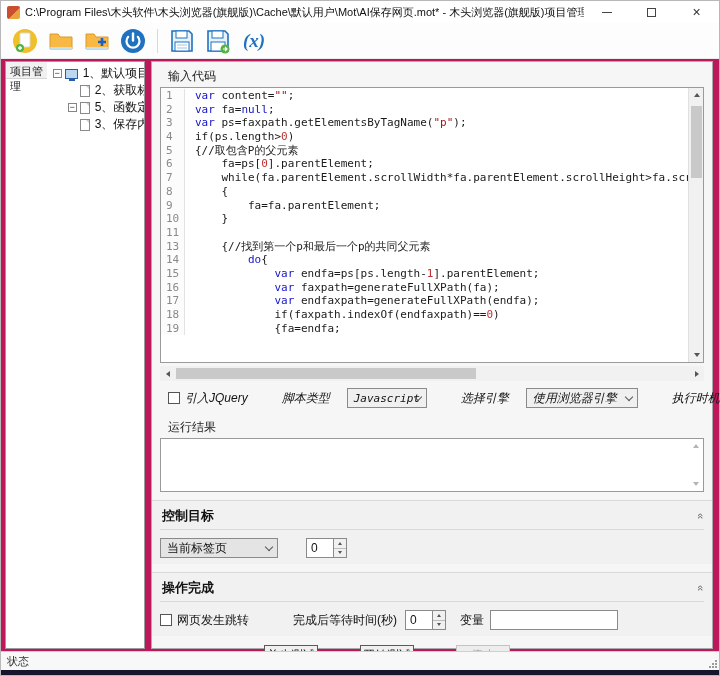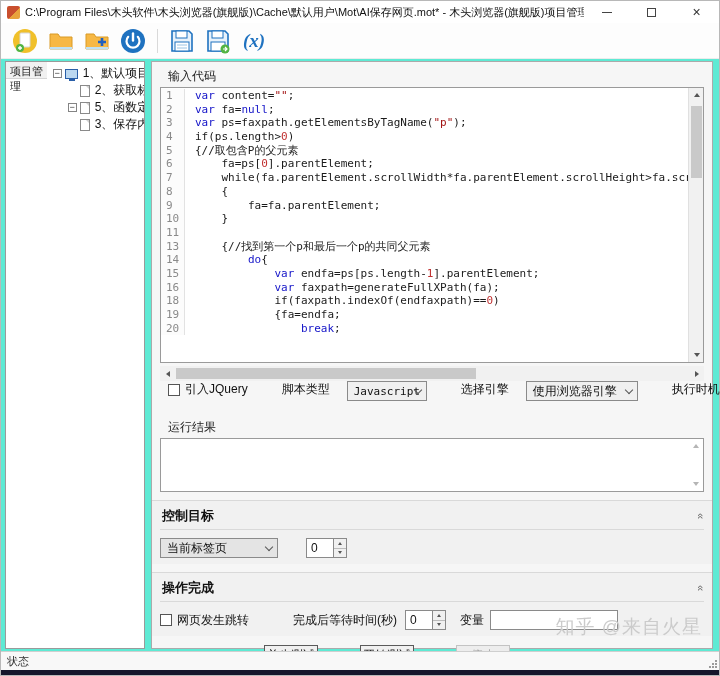--- a/index.html
+++ b/index.html
@@ -1,18 +1,18 @@
 <!DOCTYPE html>
 <html><head>
 <meta charset="utf-8">
 <style>
   * { margin:0; padding:0; box-sizing:border-box; }
   html,body { width:720px; height:676px; overflow:hidden; }
   body { font-family:"Liberation Sans","DejaVu Sans",sans-serif; background:#fff; }
-  .window { width:720px; height:676px; border:1px solid #b8b8b8; display:flex; flex-direction:column; position:relative; background:#5eead4; }
+  .window { width:720px; height:676px; border:1px solid #b8b8b8; display:flex; flex-direction:column; position:relative; background:#be185d; }
 
   
   .titlebar { height:22px; display:flex; align-items:center; padding:0 0 0 6px; background:#fff; flex:0 0 auto; }
   .app-icon { width:13px; height:13px; margin-right:5px; background:linear-gradient(135deg,#c94f2e 0 55%,#e8a33d 55%); border-radius:2px; flex:0 0 auto; }
   .title-text { font-size:11px; color:#111; white-space:nowrap; overflow:hidden; flex:1 1 auto; }
   .win-controls { display:flex; align-items:center; margin-left:auto; flex:0 0 auto; }
   .win-btn { width:45px; height:22px; display:flex; align-items:center; justify-content:center; color:#444; }
   .glyph-min { width:10px; height:0; border-top:1px solid #444; display:inline-block; }
   .glyph-max { width:9px; height:9px; border:1px solid #444; display:inline-block; }
   .glyph-close { font-size:14px; line-height:1; color:#333; }
@@ -60,21 +60,21 @@
   .tri-left { width:0; height:0; border-top:3px solid transparent; border-bottom:3px solid transparent; border-right:4px solid #555; }
   .tri-right { width:0; height:0; border-top:3px solid transparent; border-bottom:3px solid transparent; border-left:4px solid #555; }
   .vs-thumb { position:absolute; left:2px; width:11px; top:18px; height:72px; background:#c9c9c9; }
 
   .hscroll { height:15px; margin-top:3px; background:#f1f1f1; position:relative; flex:0 0 auto; }
   .hs-left,.hs-right { position:absolute; top:0; width:15px; height:15px; display:flex; align-items:center; justify-content:center; }
   .hs-left { left:0; } .hs-right { right:0; }
   .hs-thumb { position:absolute; left:16px; top:2px; height:11px; width:300px; background:#c9c9c9; }
 
   
-  .opts-row { height:34px; display:flex; align-items:flex-start; gap:17px; font-size:12px; color:#111; flex:0 0 auto; padding-left:8px; }
+  .opts-row { height:34px; display:flex; align-items:center; gap:17px; font-size:12px; color:#111; flex:0 0 auto; padding-left:8px;font-style:italic; }
   .cb-wrap { display:flex; align-items:center; gap:5px; }
   .cb { width:12px; height:12px; border:1px solid #555; background:#fff; display:inline-block; flex:0 0 auto; }
   .lbl { white-space:nowrap; }
   .combo { position:relative; height:20px; background:#f0f0f0; border:1px solid #8a8a8a; display:flex; align-items:center; padding:0 20px 0 6px; white-space:nowrap; }
   .combo .chev { position:absolute; right:5px; top:5px; width:6px; height:6px; border-right:1.5px solid #555; border-bottom:1.5px solid #555; transform:rotate(45deg); }
   .combo.mono { font-family:"DejaVu Sans Mono","Liberation Mono",monospace; font-size:11px; }
   .gap1 { width:18px; } .gap2 { width:26px; }
 
   
   .result-label { font-size:12px; color:#222; margin:4px 0 2px 8px; }
@@ -233,23 +233,23 @@
             <div class="code-row"><span class="ln">6</span><span class="code-text"><span class="tk-pl">    fa=ps[</span><span class="tk-num">0</span><span class="tk-pl">].parentElement;</span></span></div>
             <div class="code-row"><span class="ln">7</span><span class="code-text"><span class="tk-pl">    while(fa.parentElement.scrollWidth*fa.parentElement.scrollHeight&gt;fa.scrollW</span></span></div>
             <div class="code-row"><span class="ln">8</span><span class="code-text"><span class="tk-pl">    {</span></span></div>
             <div class="code-row"><span class="ln">9</span><span class="code-text"><span class="tk-pl">        fa=fa.parentElement;</span></span></div>
             <div class="code-row"><span class="ln">10</span><span class="code-text"><span class="tk-pl">    }</span></span></div>
             <div class="code-row"><span class="ln">11</span><span class="code-text"></span></div>
             <div class="code-row"><span class="ln">13</span><span class="code-text"><span class="tk-pl">    {//找到第一个p和最后一个p的共同父元素</span></span></div>
             <div class="code-row"><span class="ln">14</span><span class="code-text"><span class="tk-pl">        </span><span class="tk-kw">do</span><span class="tk-pl">{</span></span></div>
             <div class="code-row"><span class="ln">15</span><span class="code-text"><span class="tk-pl">            </span><span class="tk-kw">var</span><span class="tk-pl"> endfa=ps[ps.length-</span><span class="tk-num">1</span><span class="tk-pl">].parentElement;</span></span></div>
             <div class="code-row"><span class="ln">16</span><span class="code-text"><span class="tk-pl">            </span><span class="tk-kw">var</span><span class="tk-pl"> faxpath=generateFullXPath(fa);</span></span></div>
+            <div class="code-row"><span class="ln">17</span><span class="code-text"><span class="tk-pl">            </span><span class="tk-kw">var</span><span class="tk-pl"> endfaxpath=generateFullXPath(endfa);</span></span></div>
             <div class="code-row"><span class="ln">18</span><span class="code-text"><span class="tk-pl">            if(faxpath.indexOf(endfaxpath)==</span><span class="tk-num">0</span><span class="tk-pl">)</span></span></div>
             <div class="code-row"><span class="ln">19</span><span class="code-text"><span class="tk-pl">            {fa=endfa;</span></span></div>
-            <div class="code-row"><span class="ln">20</span><span class="code-text"><span class="tk-pl">                </span><span class="tk-kw">break</span><span class="tk-pl">;</span></span></div>
           </div>
         <div class="vscroll">
           <span class="vs-up">
               <span class="tri-up"></span>
             </span>
           <span class="vs-thumb"></span>
           <span class="vs-down">
               <span class="tri-down"></span>
             </span>
         </div>
@@ -356,21 +356,20 @@
           <input class="var-input" type="text" value="" style="">
         </div>
       </div>
 
       <div class="buttons-row">
         <button class="btn b1">单步测试</button>
         <button class="btn b2">开始测试</button>
         <button class="btn b3" disabled="">停止</button>
       </div>
 
-      <div class="watermark">知乎 @来自火星</div>
     </div>
   </div>
 
   <div class="statusbar">
     <span>状态</span>
     <span class="grip"></span>
   </div>
   <div class="bottom-strip"></div>
 </div>
 

